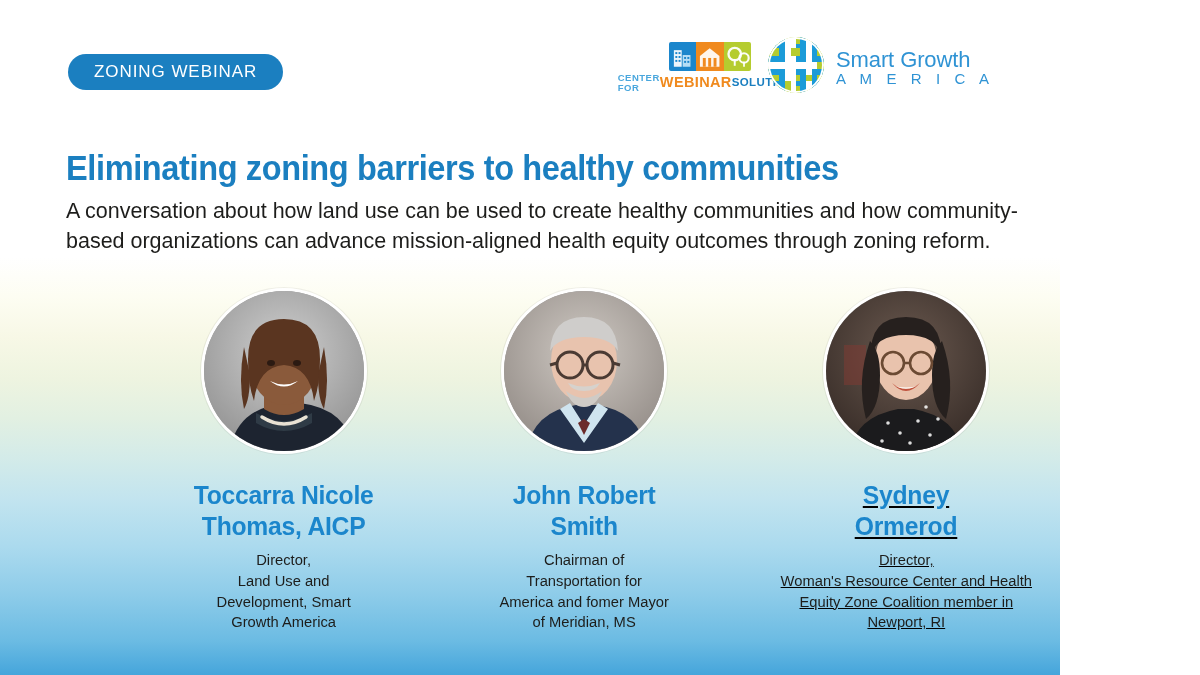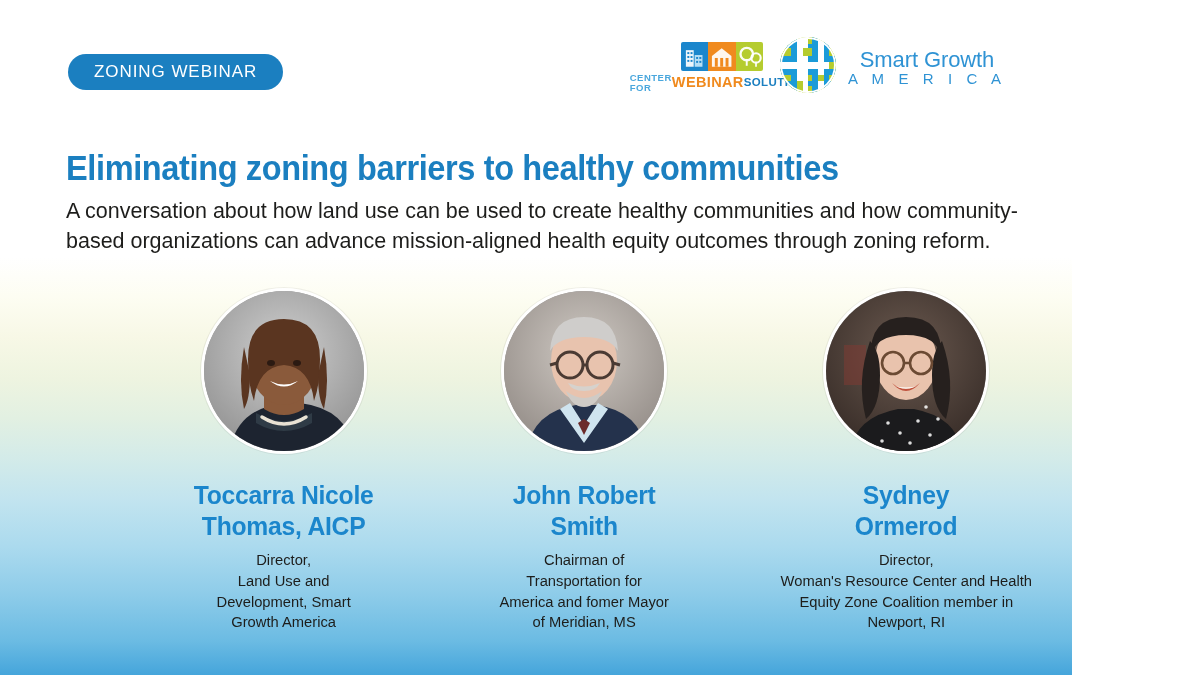--- a/index.html
+++ b/index.html
@@ -17,21 +17,20 @@
         #fdfdf2 44%,
         #f7f8e6 50%,
         #eef4e0 56%,
         #e2f0e2 62%,
         #d3ebe9 68%,
         #c2e4ef 74%,
         #abdaee 81%,
         #8ecce9 88%,
         #6bbbe3 95%,
         #45a5db 100%);
-    padding-left: 12px;
   }
 
   
   .badge{
     position:absolute;left:68px;top:54px;
     height:36px;padding:0 26px;
     display:flex;align-items:center;justify-content:center;
     background:#1b7fc0;color:#ffffff;
     border-radius:18px;
     font-size:17px;letter-spacing:.055em;font-weight:400;
@@ -46,21 +45,21 @@
   
   .czs{display:flex;flex-direction:column;align-items:center;width:82px;}
   .czs-art{display:flex;width:82px;height:29px;border-radius:2px;overflow:hidden;}
   .czs-art .panel{flex:1;position:relative;}
   .czs-words{display:flex;flex-direction:row;align-items:center;line-height:1.0;margin-top:2px;}
   .czs-l1{font-size:9.5px;letter-spacing:.055em;color:#4aa7dd;font-weight:700;}
   .czs-l2{font-size:14.5px;letter-spacing:.025em;color:#f08a1e;font-weight:800;}
   .czs-l3{font-size:11.5px;letter-spacing:.035em;color:#1b7fc0;font-weight:700;}
 
   
-  .sga{display:flex;align-items:center;gap:11px;text-align:center;}
+  .sga{display:flex;align-items:center;gap:11px;}
   .sga-words{display:flex;flex-direction:column;line-height:1.05;}
   .sga-l1{font-size:22px;color:#2f93d4;font-weight:400;letter-spacing:-0.005em;}
   .sga-l2{font-size:15px;color:#2f93d4;font-weight:400;letter-spacing:.34em;}
 
   
   .title{
     position:absolute;left:66px;top:148px;width:1070px;
     color:#1b7fc0;font-weight:700;font-size:35px;
     letter-spacing:-0.012em;
     transform:scaleX(.93);transform-origin:left center;
@@ -72,21 +71,21 @@
     transform:scaleX(.955);transform-origin:left top;
   }
 
   
   .speakers{
     position:absolute;left:0;top:288px;width:1200px;
     display:flex;justify-content:center;
   }
   .card{width:300px;display:flex;flex-direction:column;align-items:center;}
   .card:nth-child(1){margin-left:-10px;}
-  .card:nth-child(3){margin-left:22px;}
+  .card:nth-child(3){margin-left:22px;text-decoration:underline;}
 
   .photo{
     width:160px;height:160px;border-radius:50%;
     border:3px solid #ffffff;
     box-shadow:0 0 0 1px rgba(0,0,0,.06);
     overflow:hidden;position:relative;
     background:#9d9d9d;
   }
   .photo svg{display:block;width:100%;height:100%;}
 

